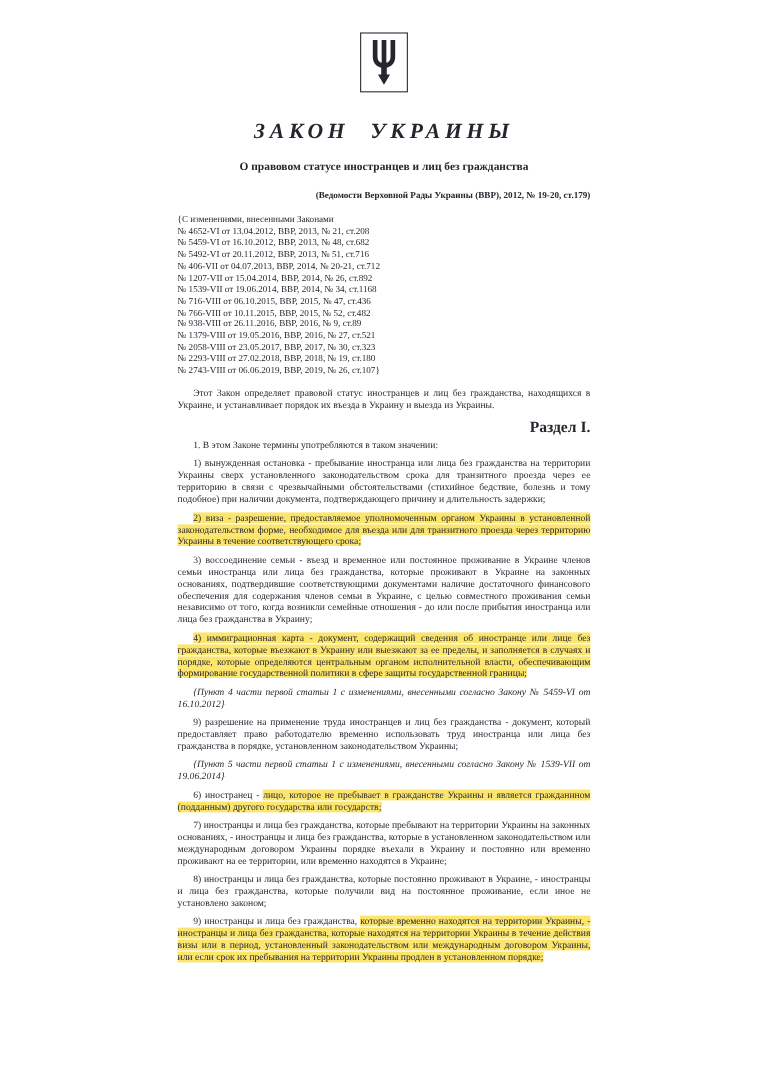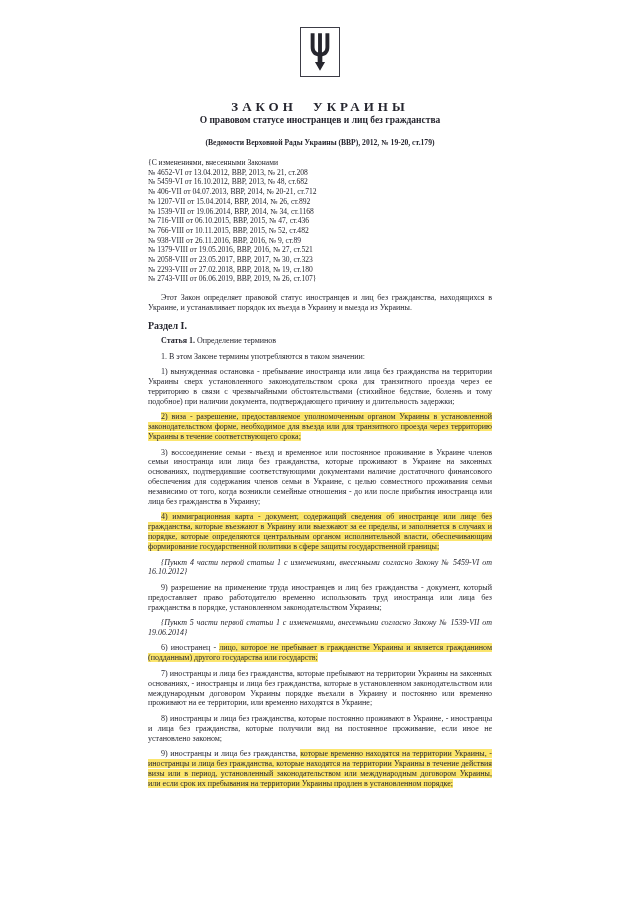--- a/index.html
+++ b/index.html
@@ -8,31 +8,31 @@
     font-family:"Liberation Serif", serif; color:#26262f; overflow:hidden;
   }
   .content { width:344px; margin:0 auto; }
   .crest-wrap { display:flex; justify-content:center; padding-top:27px; }
   .crest-box {
     width:38px; height:48px; border:1px solid #3c3c46;
     display:flex; align-items:center; justify-content:center; background:#fff;
   }
   .crest-box svg { width:28px; height:42px; }
   .title {
-    text-align:center; font-size:13px; font-weight:bold; 
+    text-align:center; font-size:18px; font-weight:bold; font-style:italic;
     letter-spacing:4px; word-spacing:9px; margin-top:22px;
   }
-  .subtitle { text-align:center; font-size:9.5px; font-weight:bold; }
-  .gazette  { text-align:center; font-size:7.6px; font-weight:bold; margin-top:13px; }
+  .subtitle { text-align:center; font-size:9.5px; font-weight:bold; margin-top:15px; }
+  .gazette  { text-align:right; font-size:7.6px; font-weight:bold; margin-top:13px; }
   .amendments { margin-top:11px; font-size:7.6px; line-height:9.7px; }
   .amendments div { white-space:nowrap; }
   #doc-body { margin-top:9px; font-size:8px; line-height:9.9px; }
   #doc-body p { margin:5.5px 0; text-align:justify; text-indent:13px; }
   #doc-body p.center-bold {
-    text-align:left; text-indent:0; font-weight:bold; font-size:10px; margin:1.5px 0;
+    text-align:right; text-indent:0; font-weight:bold; font-size:13px; margin:1.5px 0;
   }
   #doc-body p.center-bold.first { margin-top:8px; }
   #doc-body p.note { font-style:italic; }
   .hl { background: var(--hl, #fbe56d); }
   .seg-b { font-weight:bold; }
 </style>
 </head>
 <body>
 
 <div class="page">
@@ -49,36 +49,36 @@
     <div class="title">ЗАКОН УКРАИНЫ</div>
 
     <div class="subtitle">О правовом статусе иностранцев и лиц без гражданства</div>
 
     <div class="gazette">(Ведомости Верховной Рады Украины (ВВР), 2012, № 19-20, ст.179)</div>
 
     <div class="amendments" id="amendments">
       <div>{С изменениями, внесенными Законами</div>
     <div>№ 4652-VI от 13.04.2012, ВВР, 2013, № 21, ст.208</div>
         <div>№ 5459-VI от 16.10.2012, ВВР, 2013, № 48, ст.682</div>
+        <div>№ 5492-VI от 20.11.2012, ВВР, 2013, № 51, ст.716</div>
         <div>№ 406-VII от 04.07.2013, ВВР, 2014, № 20-21, ст.712</div>
         <div>№ 1207-VII от 15.04.2014, ВВР, 2014, № 26, ст.892</div>
         <div>№ 1539-VII от 19.06.2014, ВВР, 2014, № 34, ст.1168</div>
         <div>№ 716-VIII от 06.10.2015, ВВР, 2015, № 47, ст.436</div>
         <div>№ 766-VIII от 10.11.2015, ВВР, 2015, № 52, ст.482</div>
         <div>№ 938-VIII от 26.11.2016, ВВР, 2016, № 9, ст.89</div>
         <div>№ 1379-VIII от 19.05.2016, ВВР, 2016, № 27, ст.521</div>
         <div>№ 2058-VIII от 23.05.2017, ВВР, 2017, № 30, ст.323</div>
         <div>№ 2293-VIII от 27.02.2018, ВВР, 2018, № 19, ст.180</div>
         <div>№ 2743-VIII от 06.06.2019, ВВР, 2019, № 26, ст.107}</div>
       </div>
 
     <div id="doc-body">
         <p class="body"><span>Этот Закон определяет правовой статус иностранцев и лиц без гражданства, находящихся в Украине, и устанавливает порядок их въезда в Украину и выезда из Украины.</span></p>
         <p class="center-bold first"><span>Раздел I.</span></p>
-        <p class="body"><span class="seg-b">Статья 1.</span><span> Определение терминов</span></p>
         <p class="body"><span>1. В этом Законе термины употребляются в таком значении:</span></p>
         <p class="body"><span>1) вынужденная остановка - пребывание иностранца или лица без гражданства на территории Украины сверх установленного законодательством срока для транзитного проезда через ее территорию в связи с чрезвычайными обстоятельствами (стихийное бедствие, болезнь и тому подобное) при наличии документа, подтверждающего причину и длительность задержки;</span></p>
         <p class="body"><span class="hl">2) виза - разрешение, предоставляемое уполномоченным органом Украины в установленной законодательством форме, необходимое для въезда или для транзитного проезда через территорию Украины в течение соответствующего срока;</span></p>
         <p class="body"><span>3) воссоединение семьи - въезд и временное или постоянное проживание в Украине членов семьи иностранца или лица без гражданства, которые проживают в Украине на законных основаниях, подтвердившие соответствующими документами наличие достаточного финансового обеспечения для содержания членов семьи в Украине, с целью совместного проживания семьи независимо от того, когда возникли семейные отношения - до или после прибытия иностранца или лица без гражданства в Украину;</span></p>
         <p class="body"><span class="hl">4) иммиграционная карта - документ, содержащий сведения об иностранце или лице без гражданства, которые въезжают в Украину или выезжают за ее пределы, и заполняется в случаях и порядке, которые определяются центральным органом исполнительной власти, обеспечивающим формирование государственной политики в сфере защиты государственной границы;</span></p>
         <p class="note"><span>{Пункт 4 части первой статьи 1 с изменениями, внесенными согласно Закону № 5459-VI от 16.10.2012}</span></p>
         <p class="body"><span>9) разрешение на применение труда иностранцев и лиц без гражданства - документ, который предоставляет право работодателю временно использовать труд иностранца или лица без гражданства в порядке, установленном законодательством Украины;</span></p>
         <p class="note"><span>{Пункт 5 части первой статьи 1 с изменениями, внесенными согласно Закону № 1539-VII от 19.06.2014}</span></p>
         <p class="body"><span>6) иностранец - </span><span class="hl">лицо, которое не пребывает в гражданстве Украины и является гражданином (подданным) другого государства или государств;</span></p>
         <p class="body"><span>7) иностранцы и лица без гражданства, которые пребывают на территории Украины на законных основаниях, - иностранцы и лица без гражданства, которые в установленном законодательством или международным договором Украины порядке въехали в Украину и постоянно или временно проживают на ее территории, или временно находятся в Украине;</span></p>

